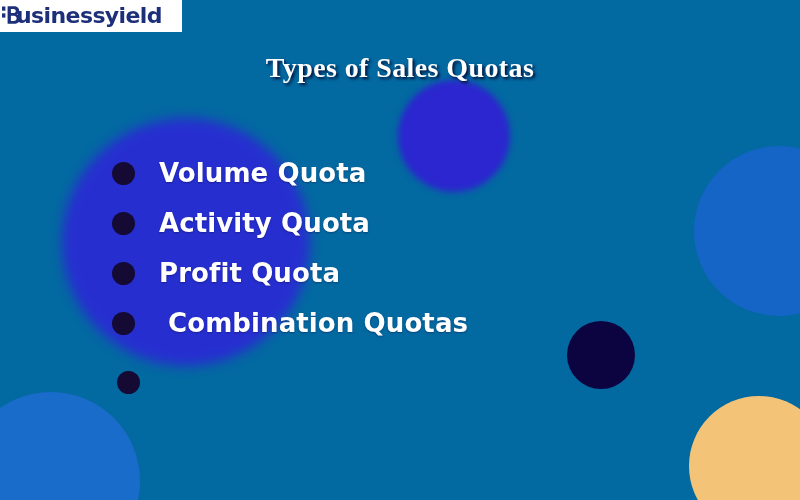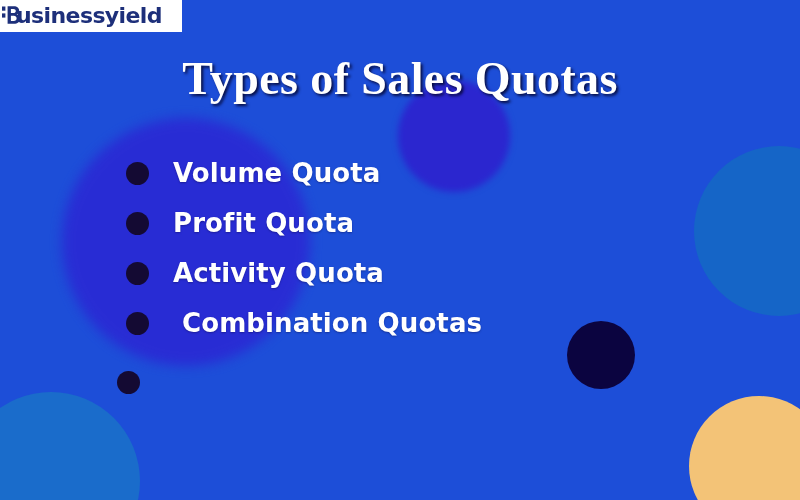--- a/index.html
+++ b/index.html
@@ -6,21 +6,21 @@
   html, body {
     margin: 0;
     padding: 0;
     background: #1a1a1a;
   }
   #slide {
     position: relative;
     width: 800px;
     height: 500px;
     overflow: hidden;
-    background: #1d4ed8;
+    background: #0369a1;
     font-family: "Liberation Sans", sans-serif;
   }
 
   
   .deco {
     position: absolute;
     border-radius: 50%;
     pointer-events: none;
   }
   
@@ -123,31 +123,31 @@
 
   
   .title {
     position: absolute;
     left: 0;
     top: 52px;
     width: 800px;
     text-align: center;
     font-family: "Liberation Serif", serif;
     font-weight: bold;
-    font-size: 46px;
+    font-size: 28px;
     color: #ffffff;
     letter-spacing: 0.4px;
     text-shadow: 2px 2px 3px rgba(3, 2, 40, 0.85);
     white-space: nowrap;
   }
 
   
   .list {
     position: absolute;
-    left: 126px;
+    left: 112px;
     top: 148px;
     width: 520px;
   }
   .list-item {
     position: relative;
     display: flex;
     align-items: center;
     height: 50px;
   }
   .bullet {
@@ -199,28 +199,28 @@
   <div class="list">
 
     <div class="list-item">
       <span class="bullet"></span>
       <span class="item-label">Volume Quota</span>
     </div>
 
 
     <div class="list-item">
       <span class="bullet"></span>
+      <span class="item-label">Activity Quota</span>
+    </div>
+
+    <div class="list-item">
+      <span class="bullet"></span>
       <span class="item-label">Profit Quota</span>
     </div>
 
-    <div class="list-item">
-      <span class="bullet"></span>
-      <span class="item-label">Activity Quota</span>
-    </div>
-
     <div class="list-item indented">
       <span class="bullet"></span>
       <span class="item-label">Combination Quotas</span>
     </div>
 
   </div>
 
 </div>
 
 </body></html>

